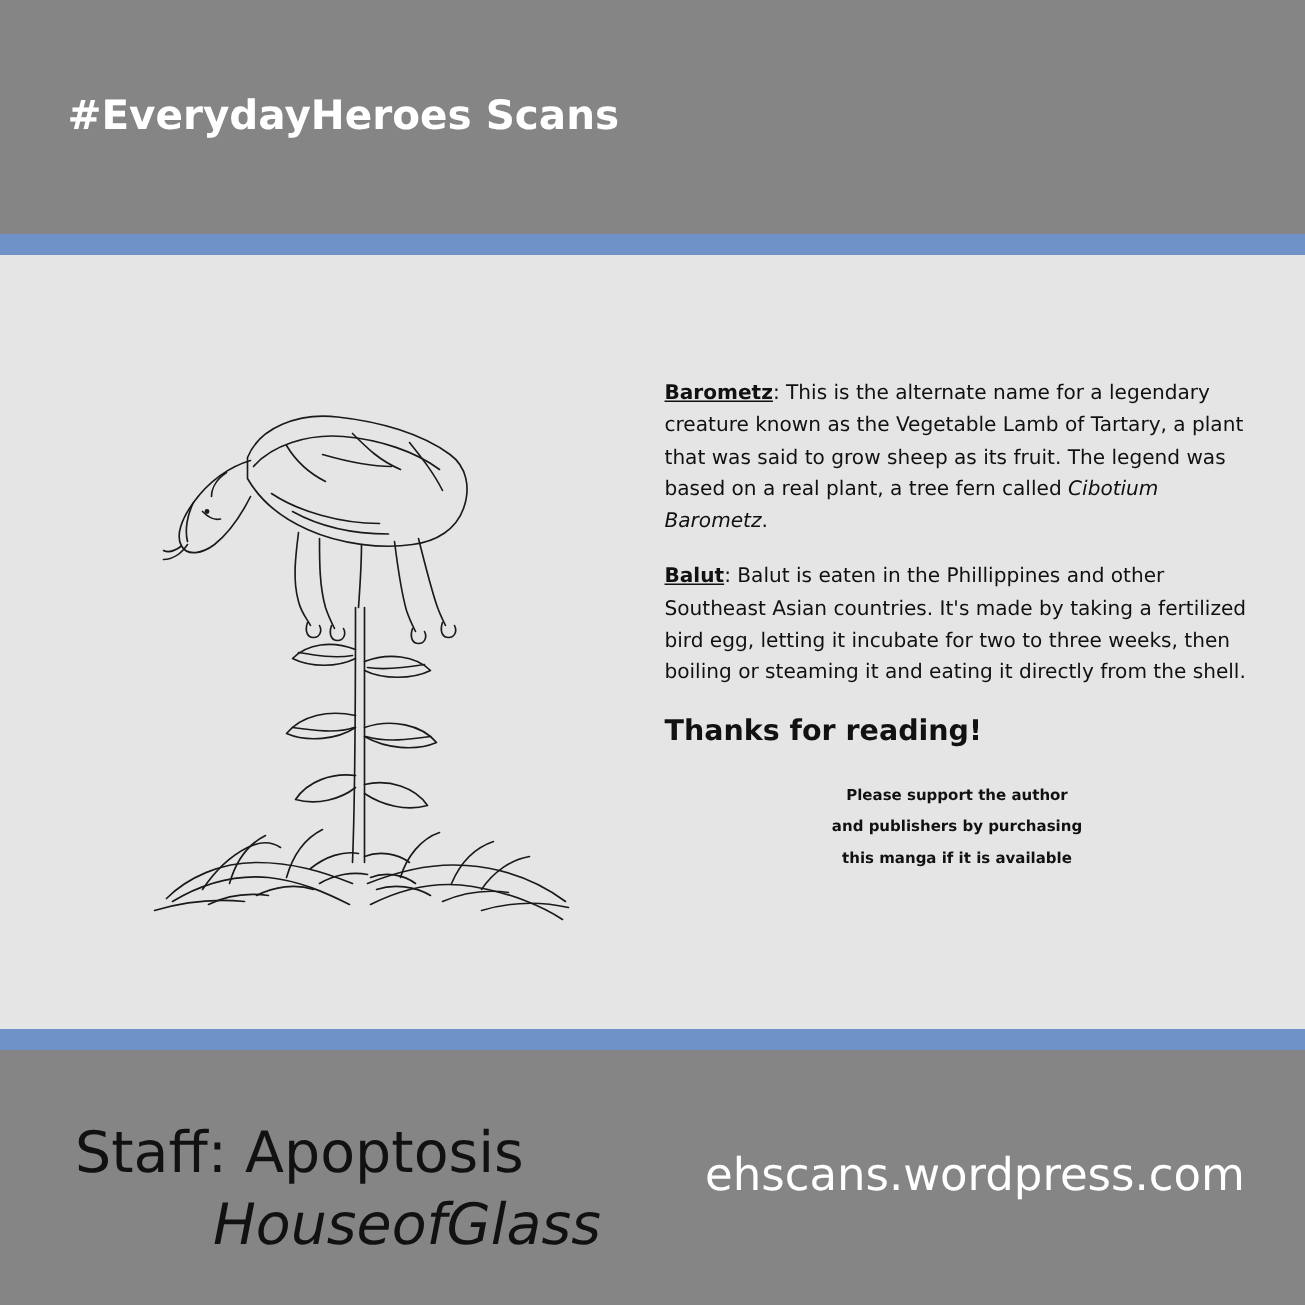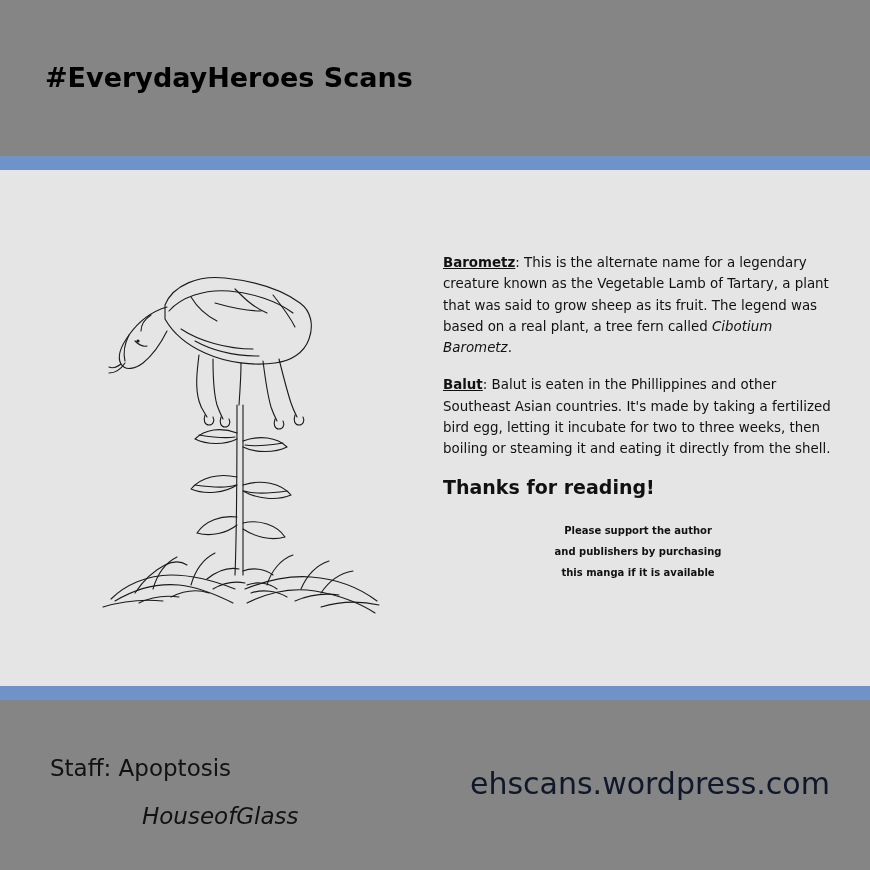--- a/index.html
+++ b/index.html
@@ -29,21 +29,21 @@
     height: 156px;
     background: #858585;
     box-sizing: border-box;
   }
   .scans-title {
     position: absolute;
     left: 45px;
     top: 62px;
     font-size: 27px;
     font-weight: bold;
-    color: #000000;
+    color: #ffffff;
     letter-spacing: 0px;
     white-space: nowrap;
     font-family: "DejaVu Sans", sans-serif;
   }
   .chapter-block {
     position: absolute;
     left: 430px;
     top: 14px;
     width: 430px;
     text-align: center;
@@ -144,36 +144,36 @@
     top: 700px;
     width: 870px;
     height: 170px;
     background: #858585;
   }
   .staff {
     position: absolute;
     left: 50px;
     top: 44px;
     color: #111111;
-    font-size: 23px;
+    font-size: 38px;
     line-height: 48px;
     font-family: "DejaVu Sans", sans-serif;
   }
   .staff div {
     white-space: nowrap;
   }
   .staff .second {
     padding-left: 92px;
     font-style: italic;
   }
   .site {
     position: absolute;
     left: 470px;
     top: 66px;
-    color: #0f172a;
+    color: #ffffff;
     font-size: 30px;
     white-space: nowrap;
     font-family: "DejaVu Sans", sans-serif;
   }
 </style>
 </head>
 <body>
 
 <div class="page">
 

